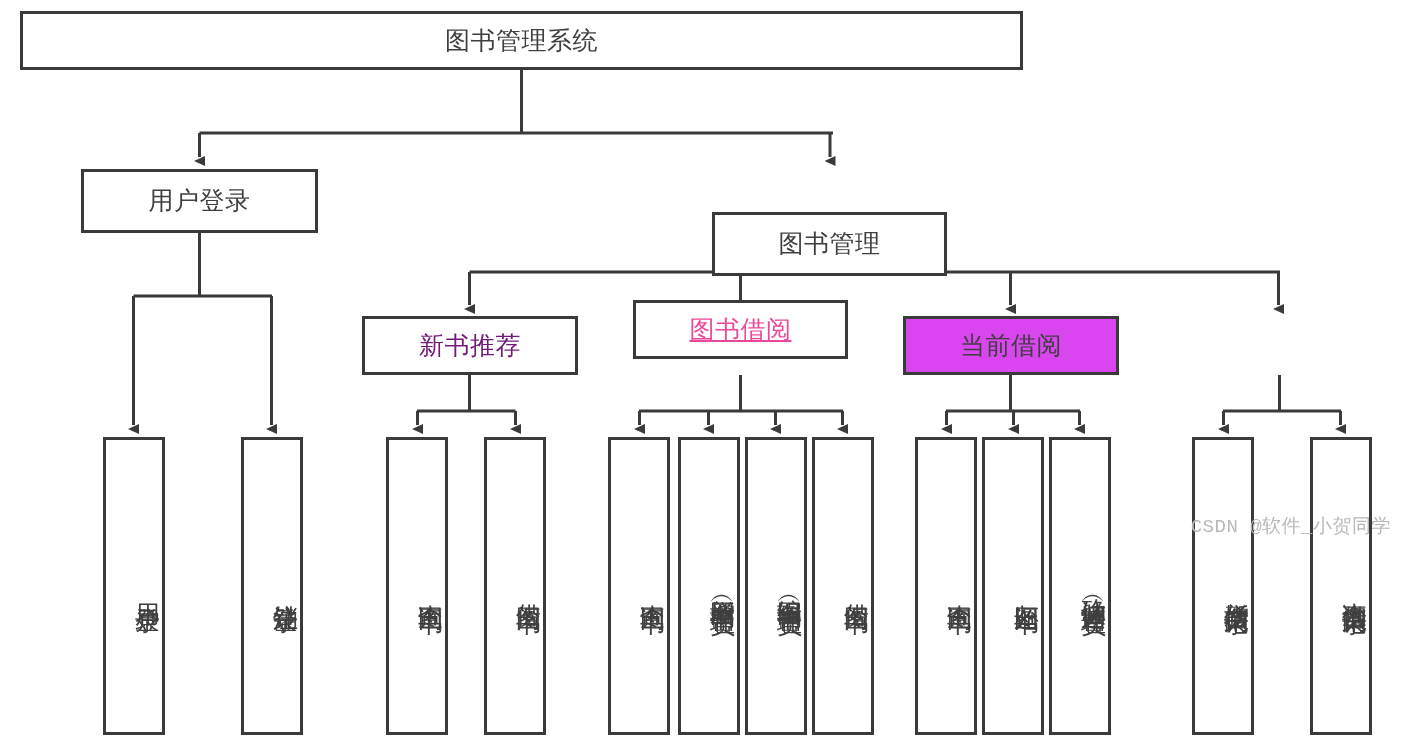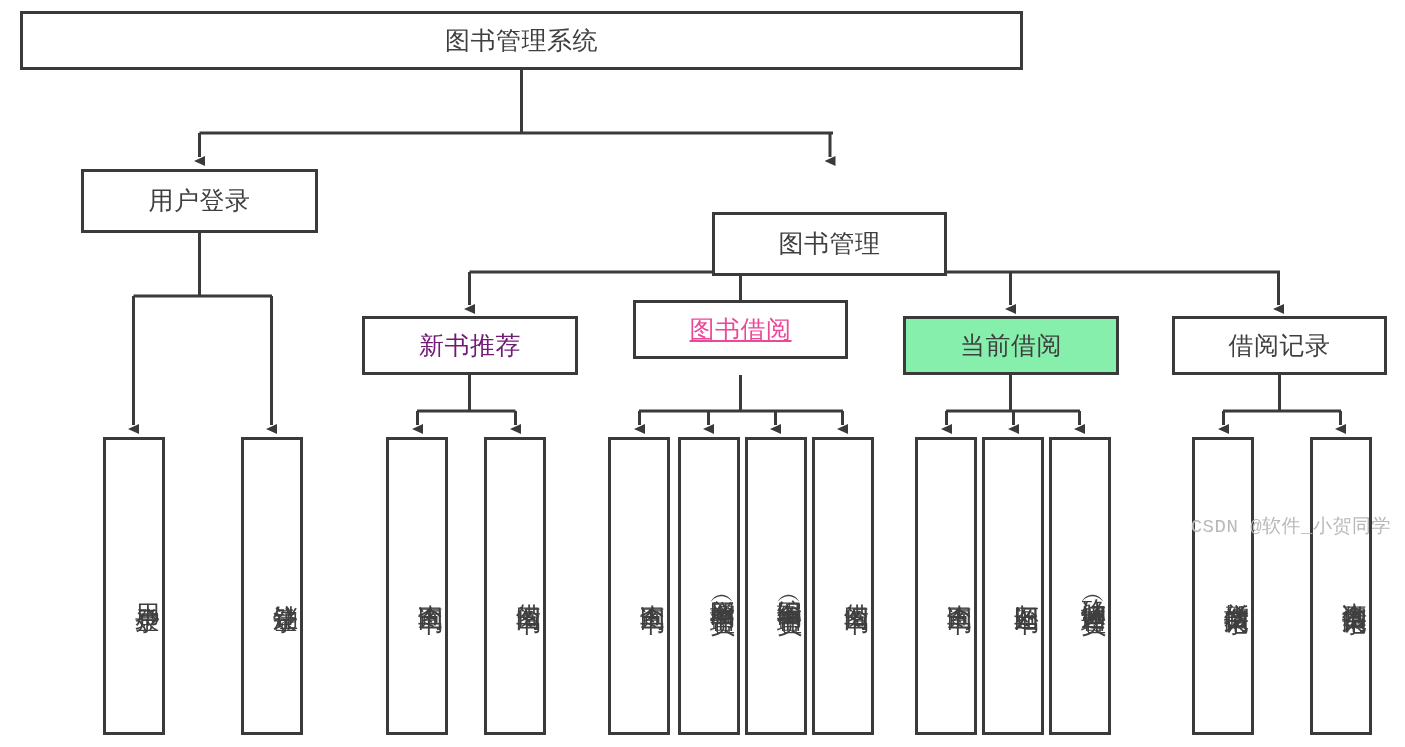--- a/index.html
+++ b/index.html
@@ -135,25 +135,22 @@
   <div class="node horizontal" style="left: 712px; top: 169px; width: 235px; height: 64px; border-color: rgb(58, 58, 58); background: rgb(255, 255, 255); color: rgb(63, 63, 63); margin-top: 43px;">
     <span class="node-label">图书管理</span>
   </div>
 
   <div class="node horizontal" style="left: 362px; top: 316px; width: 216px; height: 59px; border-color: rgb(58, 58, 58); background: rgb(255, 255, 255); color: #701a75;">
     <span class="node-label">新书推荐</span>
   </div>
   <div class="node horizontal" style="left: 633px; top: 300px; width: 215px; height: 59px; border-color: rgb(58, 58, 58); background: rgb(255, 255, 255); color: #ec4899; text-decoration: underline;">
     <span class="node-label">图书借阅</span>
   </div>
-  <div class="node horizontal" style="left: 903px; top: 316px; width: 216px; height: 59px; border-color: rgb(58, 58, 58); background: #86efac; color: rgb(63, 63, 63);">
+  <div class="node horizontal" style="left: 903px; top: 316px; width: 216px; height: 59px; border-color: rgb(58, 58, 58); background: #d946ef; color: rgb(63, 63, 63);">
     <span class="node-label">当前借阅</span>
-  </div>
-  <div class="node horizontal" style="left: 1172px; top: 316px; width: 215px; height: 59px; border-color: rgb(58, 58, 58); background: rgb(255, 255, 255); color: rgb(63, 63, 63);">
-    <span class="node-label">借阅记录</span>
   </div>
 
   <div class="node vertical" style="left: 103px; top: 437px; width: 62px; height: 298px; border-color: rgb(58, 58, 58); background: rgb(255, 255, 255); color: rgb(63, 63, 63);">
     <span class="node-label">用户登录</span>
   </div>
   <div class="node vertical" style="left: 241px; top: 437px; width: 62px; height: 298px; border-color: rgb(58, 58, 58); background: rgb(255, 255, 255); color: rgb(63, 63, 63);">
     <span class="node-label">注销登录</span>
   </div>
   <div class="node vertical" style="left: 386px; top: 437px; width: 62px; height: 298px; border-color: rgb(58, 58, 58); background: rgb(255, 255, 255); color: rgb(63, 63, 63);">
     <span class="node-label">查询图书</span>

